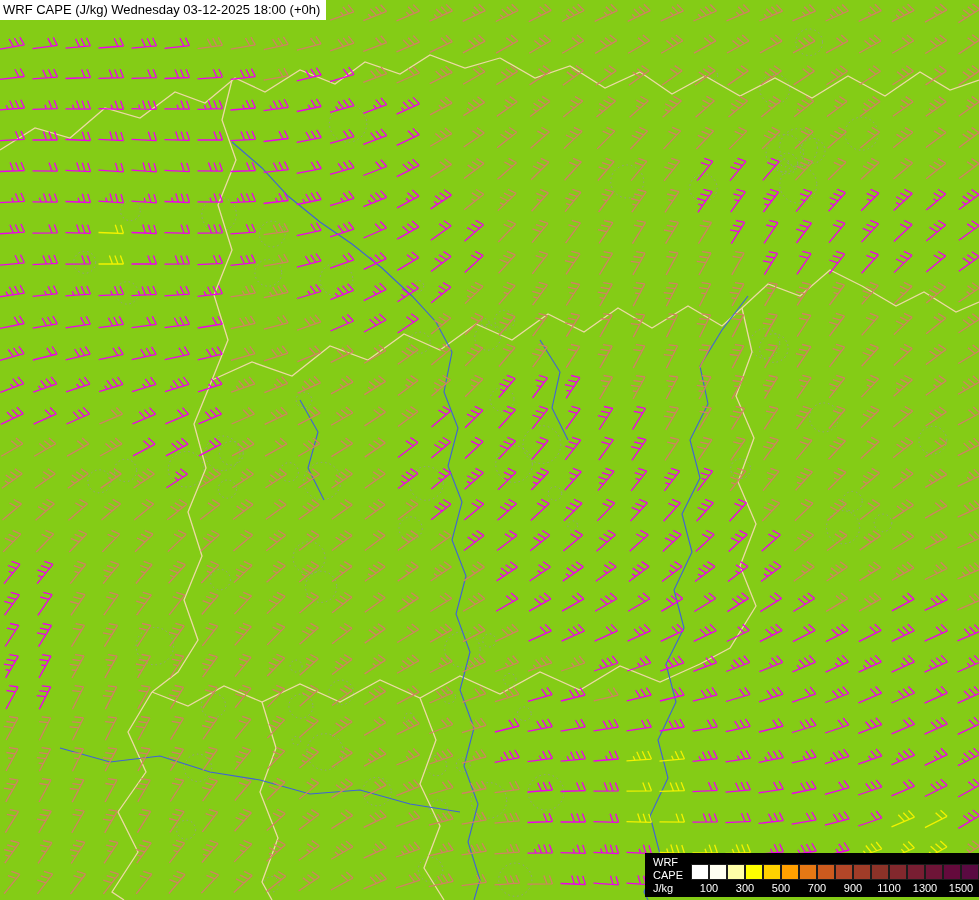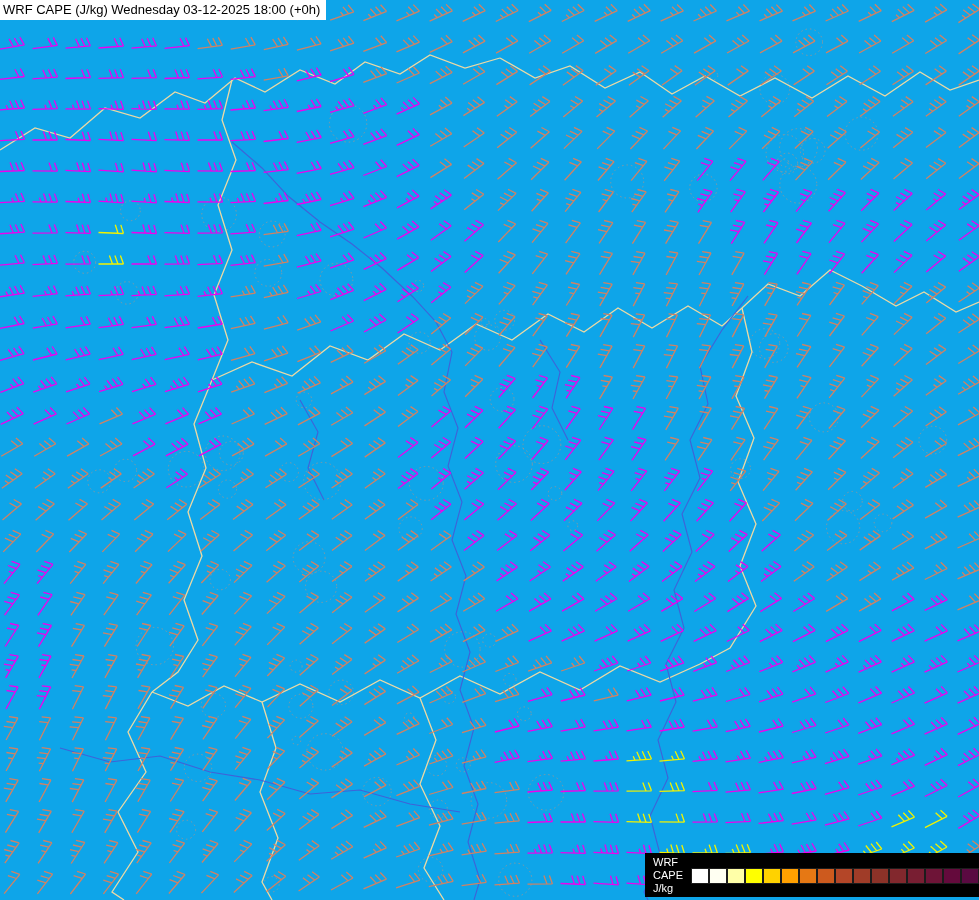--- a/index.html
+++ b/index.html
@@ -8,37 +8,37 @@
     overflow:hidden;font-family:"Liberation Sans",sans-serif;
   }
   #map-svg{position:absolute;left:0;top:0;}
   .titles{position:absolute;left:0;top:0;z-index:6;}
   .title-line{
     display:table;background:#ffffff;color:#000000;
     font-size:13px;line-height:16px;padding:2px 6px 2px 3px;white-space:nowrap;
   }
   .legend{
     position:absolute;right:0;bottom:3px;z-index:6;background:#000000;
-    display:flex;align-items:center;padding:3px 0 2px 8px;
+    display:flex;align-items:flex-end;padding:3px 0 2px 8px;
   }
   .legend-text{color:#ffffff;font-size:11px;line-height:13px;margin-right:8px;}
   .legend-text div{white-space:nowrap;}
   .legend-scale{position:relative;}
   .legend-swatches{display:flex;height:16px;}
   .swatch{width:18px;height:16px;box-sizing:border-box;border:1px solid #1c1c1c;}
   .legend-labels{position:relative;height:15px;}
   .tick{
     position:absolute;top:2px;transform:translateX(-50%);
     color:#ffffff;font-size:11px;white-space:nowrap;
   }
 </style>
 </head>
 <body>
 
-<div class="screen" style="background: #0ea5e9;">
+<div class="screen" style="background: #84cc16;">
 
   <svg id="map-svg" width="979" height="900" viewBox="0 0 979 900">
       <g>
         <circle cx="154.8" cy="646.1" r="18.7" fill="none" stroke="#969696" stroke-width="1" stroke-dasharray="1.5 3" opacity="0.85"></circle>
         <circle cx="436.6" cy="765.6" r="10.1" fill="none" stroke="#969696" stroke-width="1" stroke-dasharray="1.5 3" opacity="0.85"></circle>
         <circle cx="341.2" cy="692.4" r="12.3" fill="none" stroke="#969696" stroke-width="1" stroke-dasharray="1.5 3" opacity="0.85"></circle>
         <circle cx="449.2" cy="697" r="6.3" fill="none" stroke="#969696" stroke-width="1" stroke-dasharray="1.5 3" opacity="0.85"></circle>
         <circle cx="463.3" cy="764.8" r="7" fill="none" stroke="#969696" stroke-width="1" stroke-dasharray="1.5 3" opacity="0.85"></circle>
         <circle cx="300.9" cy="706.2" r="12" fill="none" stroke="#969696" stroke-width="1" stroke-dasharray="1.5 3" opacity="0.85"></circle>
         <circle cx="271.5" cy="884.3" r="7.7" fill="none" stroke="#969696" stroke-width="1" stroke-dasharray="1.5 3" opacity="0.85"></circle>
@@ -1029,16 +1029,26 @@
           <div class="swatch" style="background: rgb(205, 90, 30);"></div>
           <div class="swatch" style="background: rgb(180, 70, 40);"></div>
           <div class="swatch" style="background: rgb(160, 60, 40);"></div>
           <div class="swatch" style="background: rgb(140, 50, 40);"></div>
           <div class="swatch" style="background: rgb(130, 40, 45);"></div>
           <div class="swatch" style="background: rgb(120, 30, 50);"></div>
           <div class="swatch" style="background: rgb(110, 20, 55);"></div>
           <div class="swatch" style="background: rgb(100, 10, 60);"></div>
           <div class="swatch" style="background: rgb(90, 10, 65);"></div>
         </div>
+      <div class="legend-labels" id="legend-labels" style="width: 288px;">
+          <span class="tick" style="left: 18px;">100</span>
+          <span class="tick" style="left: 54px;">300</span>
+          <span class="tick" style="left: 90px;">500</span>
+          <span class="tick" style="left: 126px;">700</span>
+          <span class="tick" style="left: 162px;">900</span>
+          <span class="tick" style="left: 198px;">1100</span>
+          <span class="tick" style="left: 234px;">1300</span>
+          <span class="tick" style="left: 270px;">1500</span>
+        </div>
     </div>
   </div>
 
 </div>
 
 </body></html>

